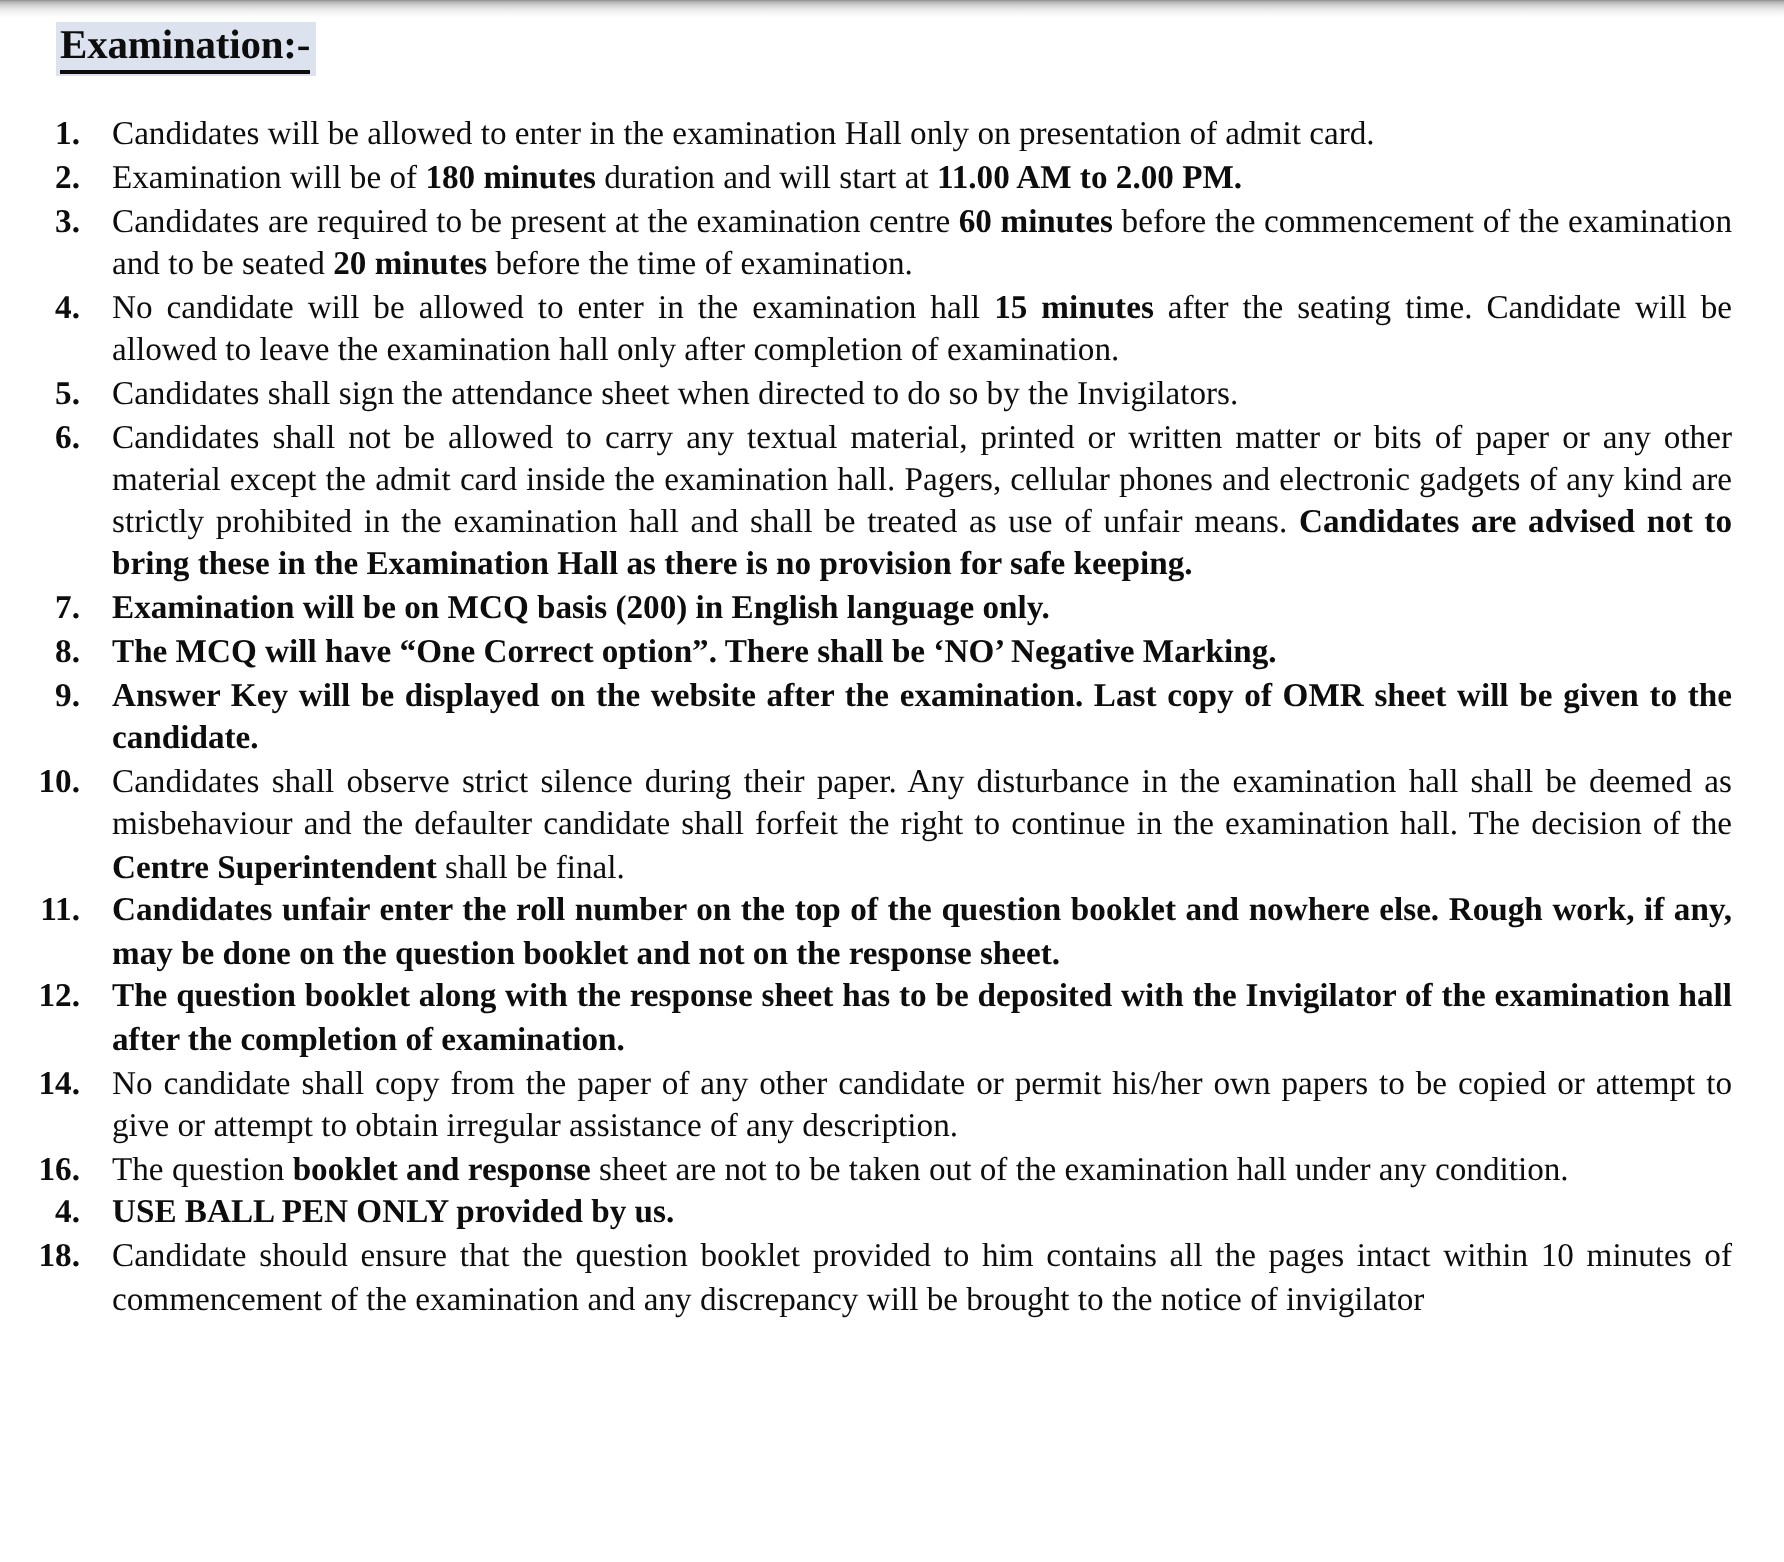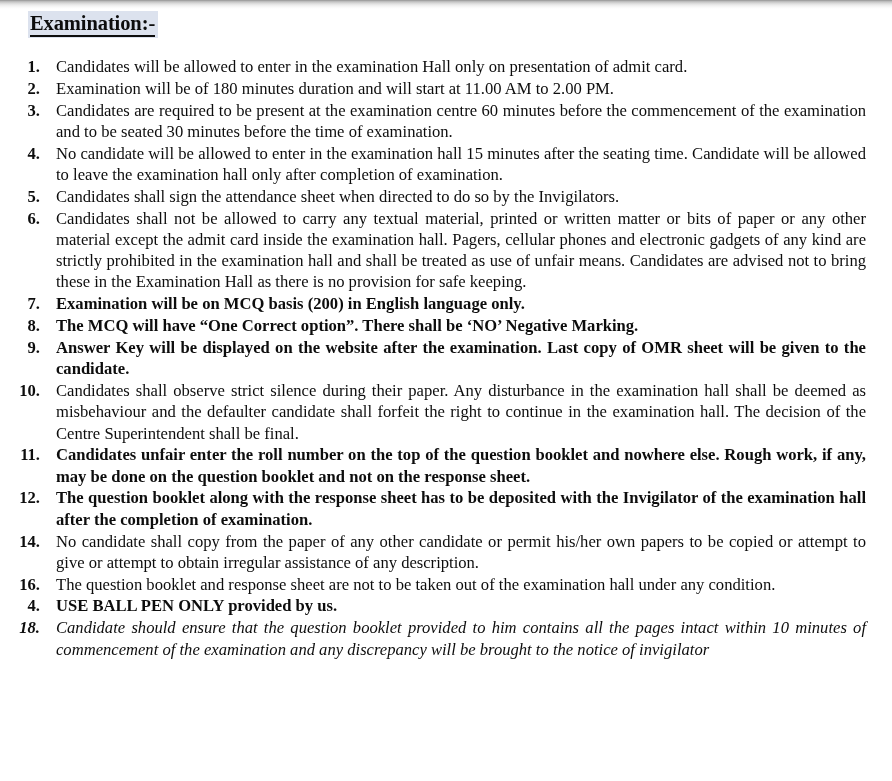--- a/index.html
+++ b/index.html
@@ -85,25 +85,25 @@
     position: absolute;
     left: 0;
     top: 0;
     width: 40px;
     text-align: right;
     font-weight: bold;
     font-size: 16.6px;
     line-height: 21.3px;
   }
   .body { display: block; }
-  .body b { font-weight: normal; margin-top: 20px; }
+  .body b { font-weight: bold; margin-top: 20px; }
   .allbold { font-weight: bold; }
 
   
-  #list .item:last-child { margin-bottom: 0; font-style: italic; }
+  #list .item:last-child { margin-bottom: 0; }
 </style>
 </head>
 <body>
 
 <div id="page">
 
   <div id="scan-shadow"></div>
 
   <div id="heading-wrap">
     <span id="heading"><span id="heading-text">Examination:-</span></span>
@@ -116,21 +116,21 @@
       <span class="body">Candidates will be allowed to enter in the examination Hall only on presentation of admit card.</span>
     </div>
 
     <div class="item">
       <span class="num">2.</span>
       <span class="body">Examination will be of <b>180 minutes</b> duration and will start at <b>11.00 AM to 2.00 PM.</b></span>
     </div>
 
     <div class="item">
       <span class="num">3.</span>
-      <span class="body">Candidates are required to be present at the examination centre <b>60 minutes</b> before the commencement of the examination and to be seated <b>30 minutes</b> before the time of examination.</span>
+      <span class="body">Candidates are required to be present at the examination centre <b>60 minutes</b> before the commencement of the examination and to be seated <b>20 minutes</b> before the time of examination.</span>
     </div>
 
     <div class="item">
       <span class="num">4.</span>
       <span class="body">No candidate will be allowed to enter in the examination hall <b>15 minutes</b> after the seating time. Candidate will be allowed to leave the examination hall only after completion of examination.</span>
     </div>
 
     <div class="item">
       <span class="num">5.</span>
       <span class="body">Candidates shall sign the attendance sheet when directed to do so by the Invigilators.</span>

